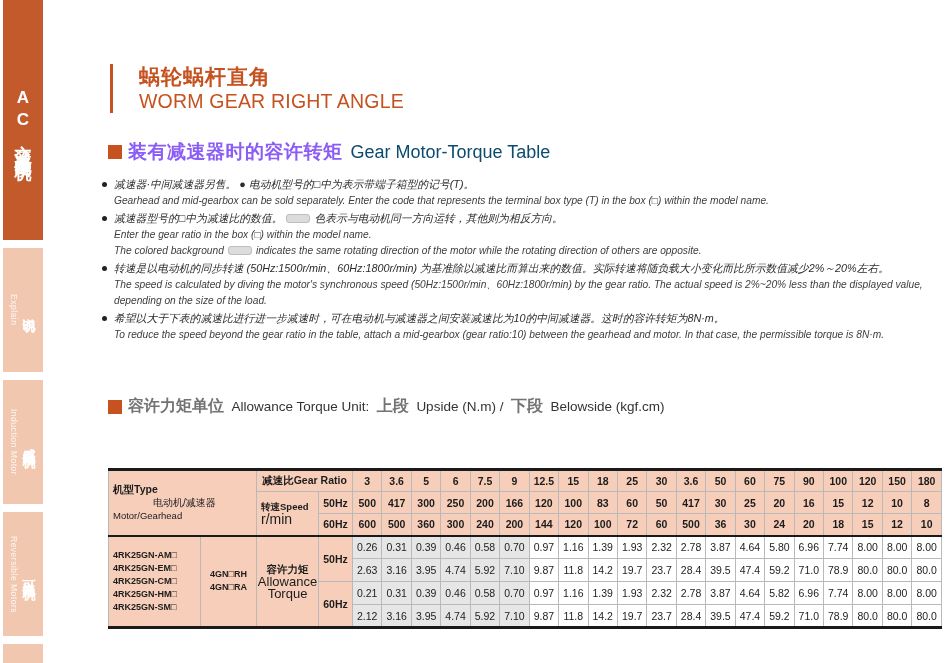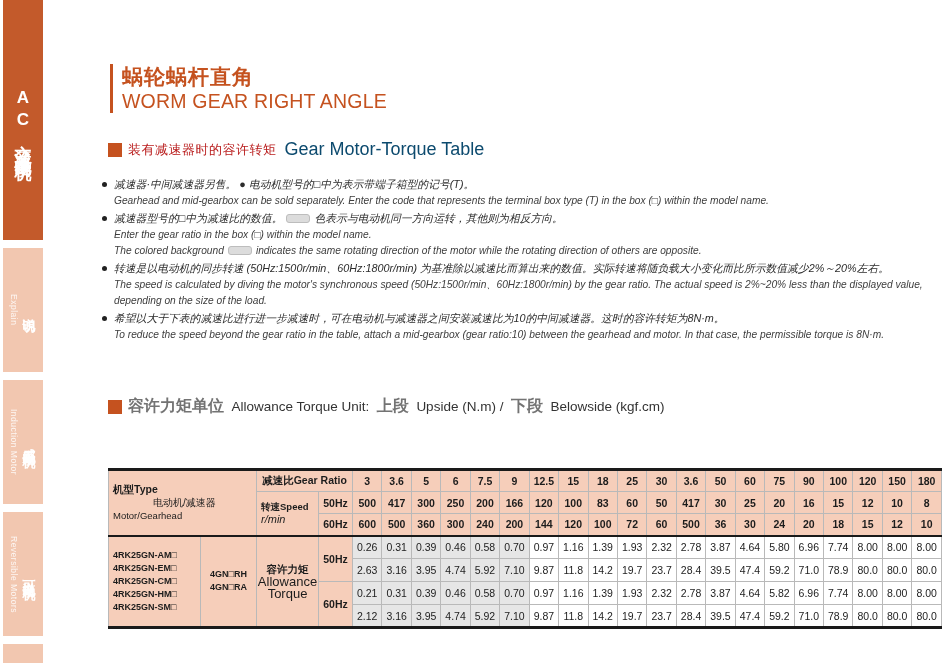--- a/index.html
+++ b/index.html
@@ -23,28 +23,28 @@
   .v-zh{writing-mode:vertical-rl;text-orientation:upright;color:#fff;font-weight:bold;letter-spacing:2px;}
   .primary .v-zh{font-size:17px;letter-spacing:3px;}
   .tan .v-zh{font-size:13px;}
   .v-en{writing-mode:vertical-rl;color:rgba(255,255,255,.85);font-size:8.5px;margin-right:1px;letter-spacing:.5px;}
   .tab2{top:248px;height:124px;}
   .tab3{top:380px;height:124px;}
   .tab4{top:512px;height:124px;}
   .tab5{top:644px;height:19px;}
 
   
-  .title-block{position:absolute;left:110px;top:64px;border-left:3.5px solid var(--accent);padding-left:9px;}
+  .title-block{position:absolute;left:110px;top:64px;border-left:3.5px solid var(--accent);padding-left:26px;}
   .title-zh{color:var(--accent);font-size:21px;font-weight:bold;letter-spacing:1px;line-height:25px;}
   .title-en{color:var(--accent);font-size:19.5px;font-weight:500;letter-spacing:.2px;line-height:24px;}
 
   
   .sec{position:absolute;left:108px;display:flex;align-items:center;}
   .sec .sq{width:14px;height:14px;background:var(--accent);margin-right:6px;flex:none;}
-  .sec .zh{font-size:13px;font-weight:normal;color:#b91c1c;letter-spacing:.5px;}
+  .sec .zh{font-size:19px;font-weight:bold;color:#8b5cf6;letter-spacing:.5px;}
   .sec .en{font-size:18px;color:#0c4a6e;margin-left:8px;}
   .sec1{top:139px;}
   .sec2{top:396px;}
   .sec3{top:638px;}
   .sec2 .mix{font-size:13.5px;color:#333;}
   .sec2 .mix .b{font-weight:bold;color:#737373;font-size:16px;}
 
   
   .notes{position:absolute;left:100px;top:176px;width:840px;color:var(--ink);font-style:italic;}
   .note{position:relative;padding-left:14px;}
@@ -62,21 +62,21 @@
   .ttable td.num{font-weight:bold;}
   .ttable td.val{background:#fff;font-weight:400;}
   .ttable td.val.shade{background:var(--shade);}
   .ttable td.left{ text-align:left;padding-left:4px;}
   .ttable tr.sep td{border-top:2px solid var(--heavy);}
   .corner .l1{font-size:10.5px;font-weight:600;line-height:13px;}
   .corner .l2{font-size:10px;line-height:13px;padding-left:40px;}
   .corner .l3{font-size:9.5px;line-height:13px;}
   .gr-label{font-size:10px;font-weight:600;}
   .speed .l1{font-size:9.5px;font-weight:600;line-height:12px;}
-  .speed .l2{font-size:11px;line-height:12px;font-style:italic;}
+  .speed .l2{font-size:14px;line-height:12px;}
   .hz{font-size:9.5px;font-weight:600;}
   .model-cell div{font-size:9px;font-weight:600;line-height:13px;white-space:nowrap;}
   .gh-cell div{font-size:9px;font-weight:600;line-height:13px;white-space:nowrap;}
   .tq .l1{font-size:10.5px;font-weight:600;line-height:14px;}
   .tq .l2{font-size:13px;line-height:12px;}
   .ttable td.datarow{height:23px;}
 </style>
 </head>
 <body>
 

